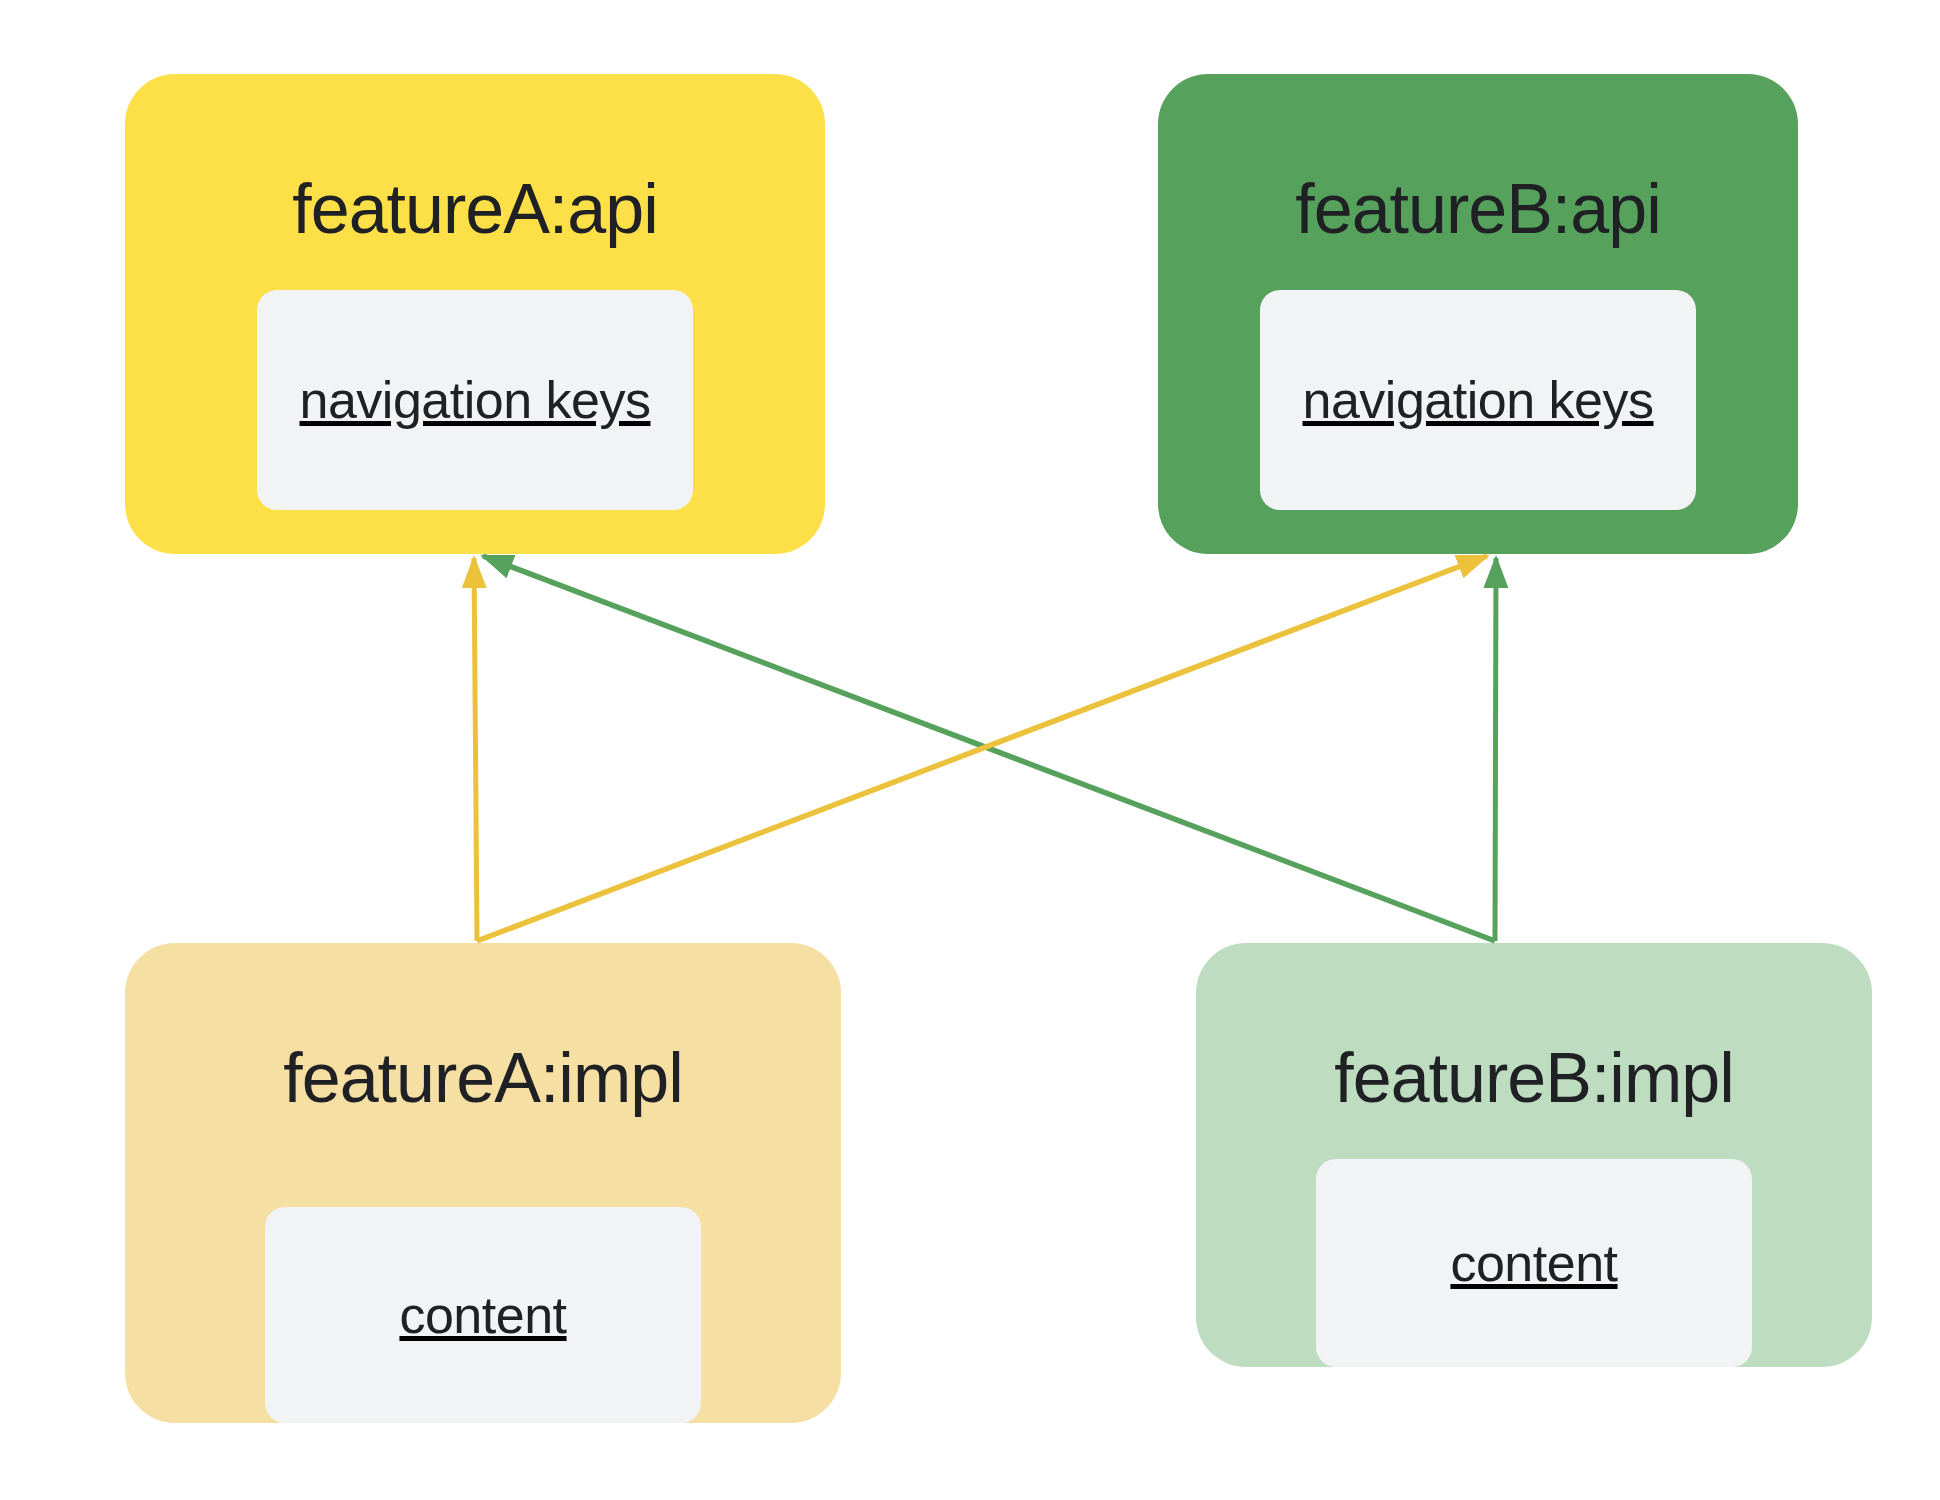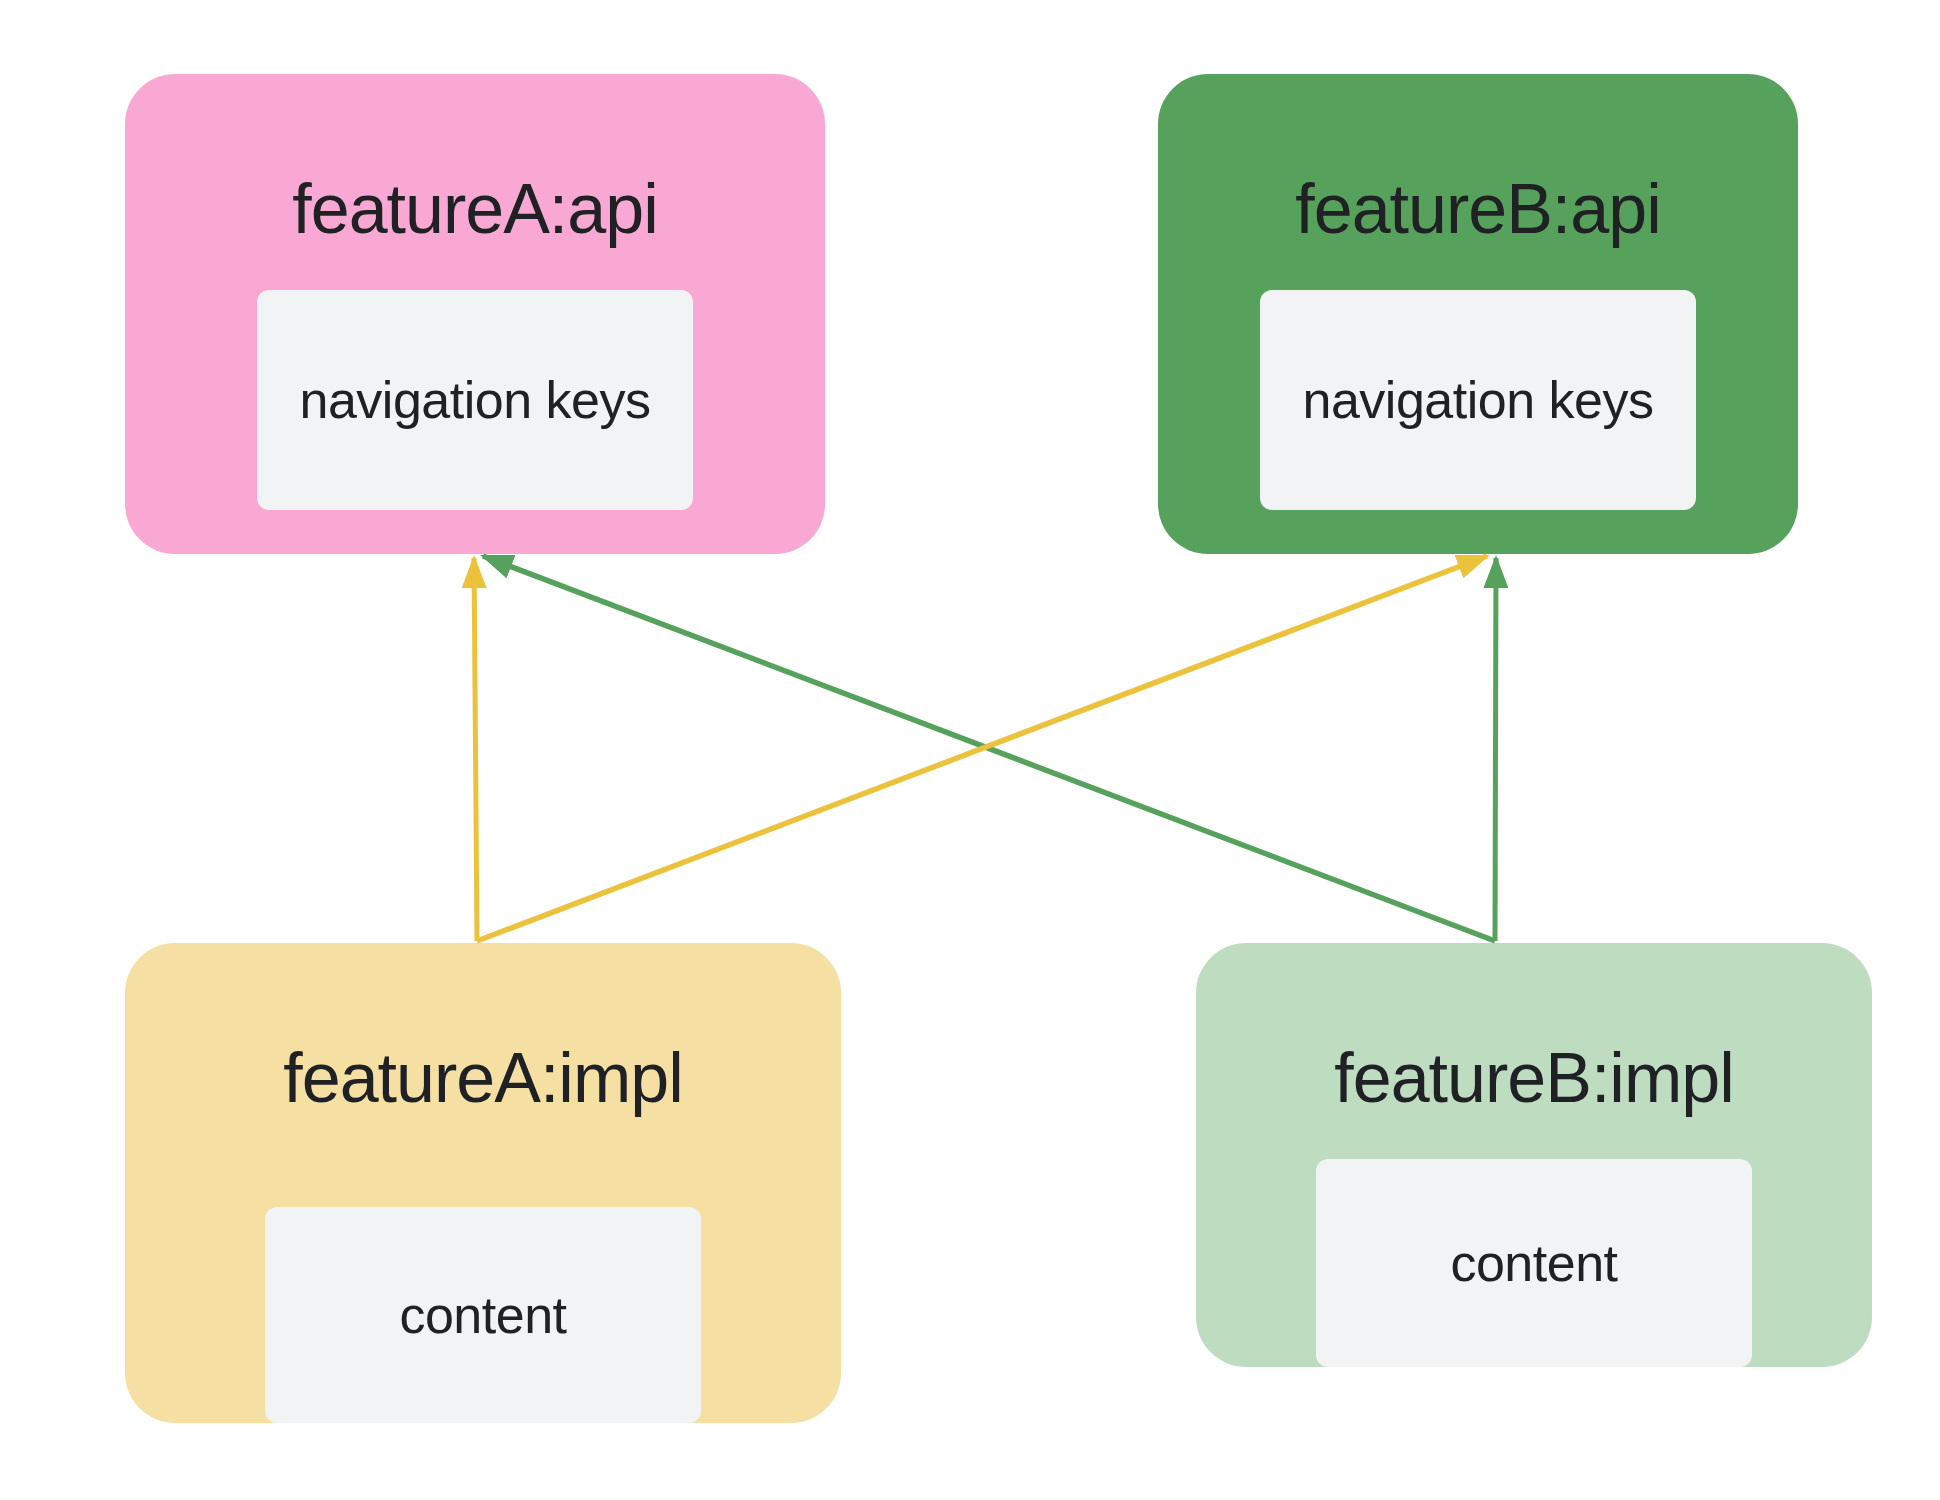--- a/index.html
+++ b/index.html
@@ -30,25 +30,26 @@
     font-size: 70px;
     font-weight: 400;
     letter-spacing: -1px;
     color: #202124;
     white-space: nowrap;
   }
   .chip {
     margin-top: 46px;
     width: 436px;
     height: 220px;
-    border-radius: 12px;
+    border-radius: 20px;
     background: #F1F3F4;
     display: flex;
     align-items: center;
     justify-content: center;
+    text-decoration: underline;
   }
   .chip-label {
     font-size: 52px;
     font-weight: 500;
     letter-spacing: -0.5px;
     color: #202124;
     white-space: nowrap;
   }
   
   #mod-featurea-api  { left: 125px;  top: 74px;  width: 700px; height: 480px; }
@@ -62,21 +63,21 @@
     width: 1940px;
     height: 1500px;
     pointer-events: none;
   }
 </style>
 </head>
 <body>
 
 <div id="canvas">
 
-  <div class="module" id="mod-featurea-api" style="background-color: #f9a8d4;">
+  <div class="module" id="mod-featurea-api" style="background-color: #fde047;">
     <div class="module-title">featureA:api</div>
     <div class="chip" style="background-color: rgb(241, 243, 244);">
       <span class="chip-label">navigation keys</span>
     </div>
   </div>
 
   <div class="module" id="mod-featureb-api" style="background-color: rgb(86, 162, 92);">
     <div class="module-title">featureB:api</div>
     <div class="chip" style="background-color: rgb(241, 243, 244);">
       <span class="chip-label">navigation keys</span>

